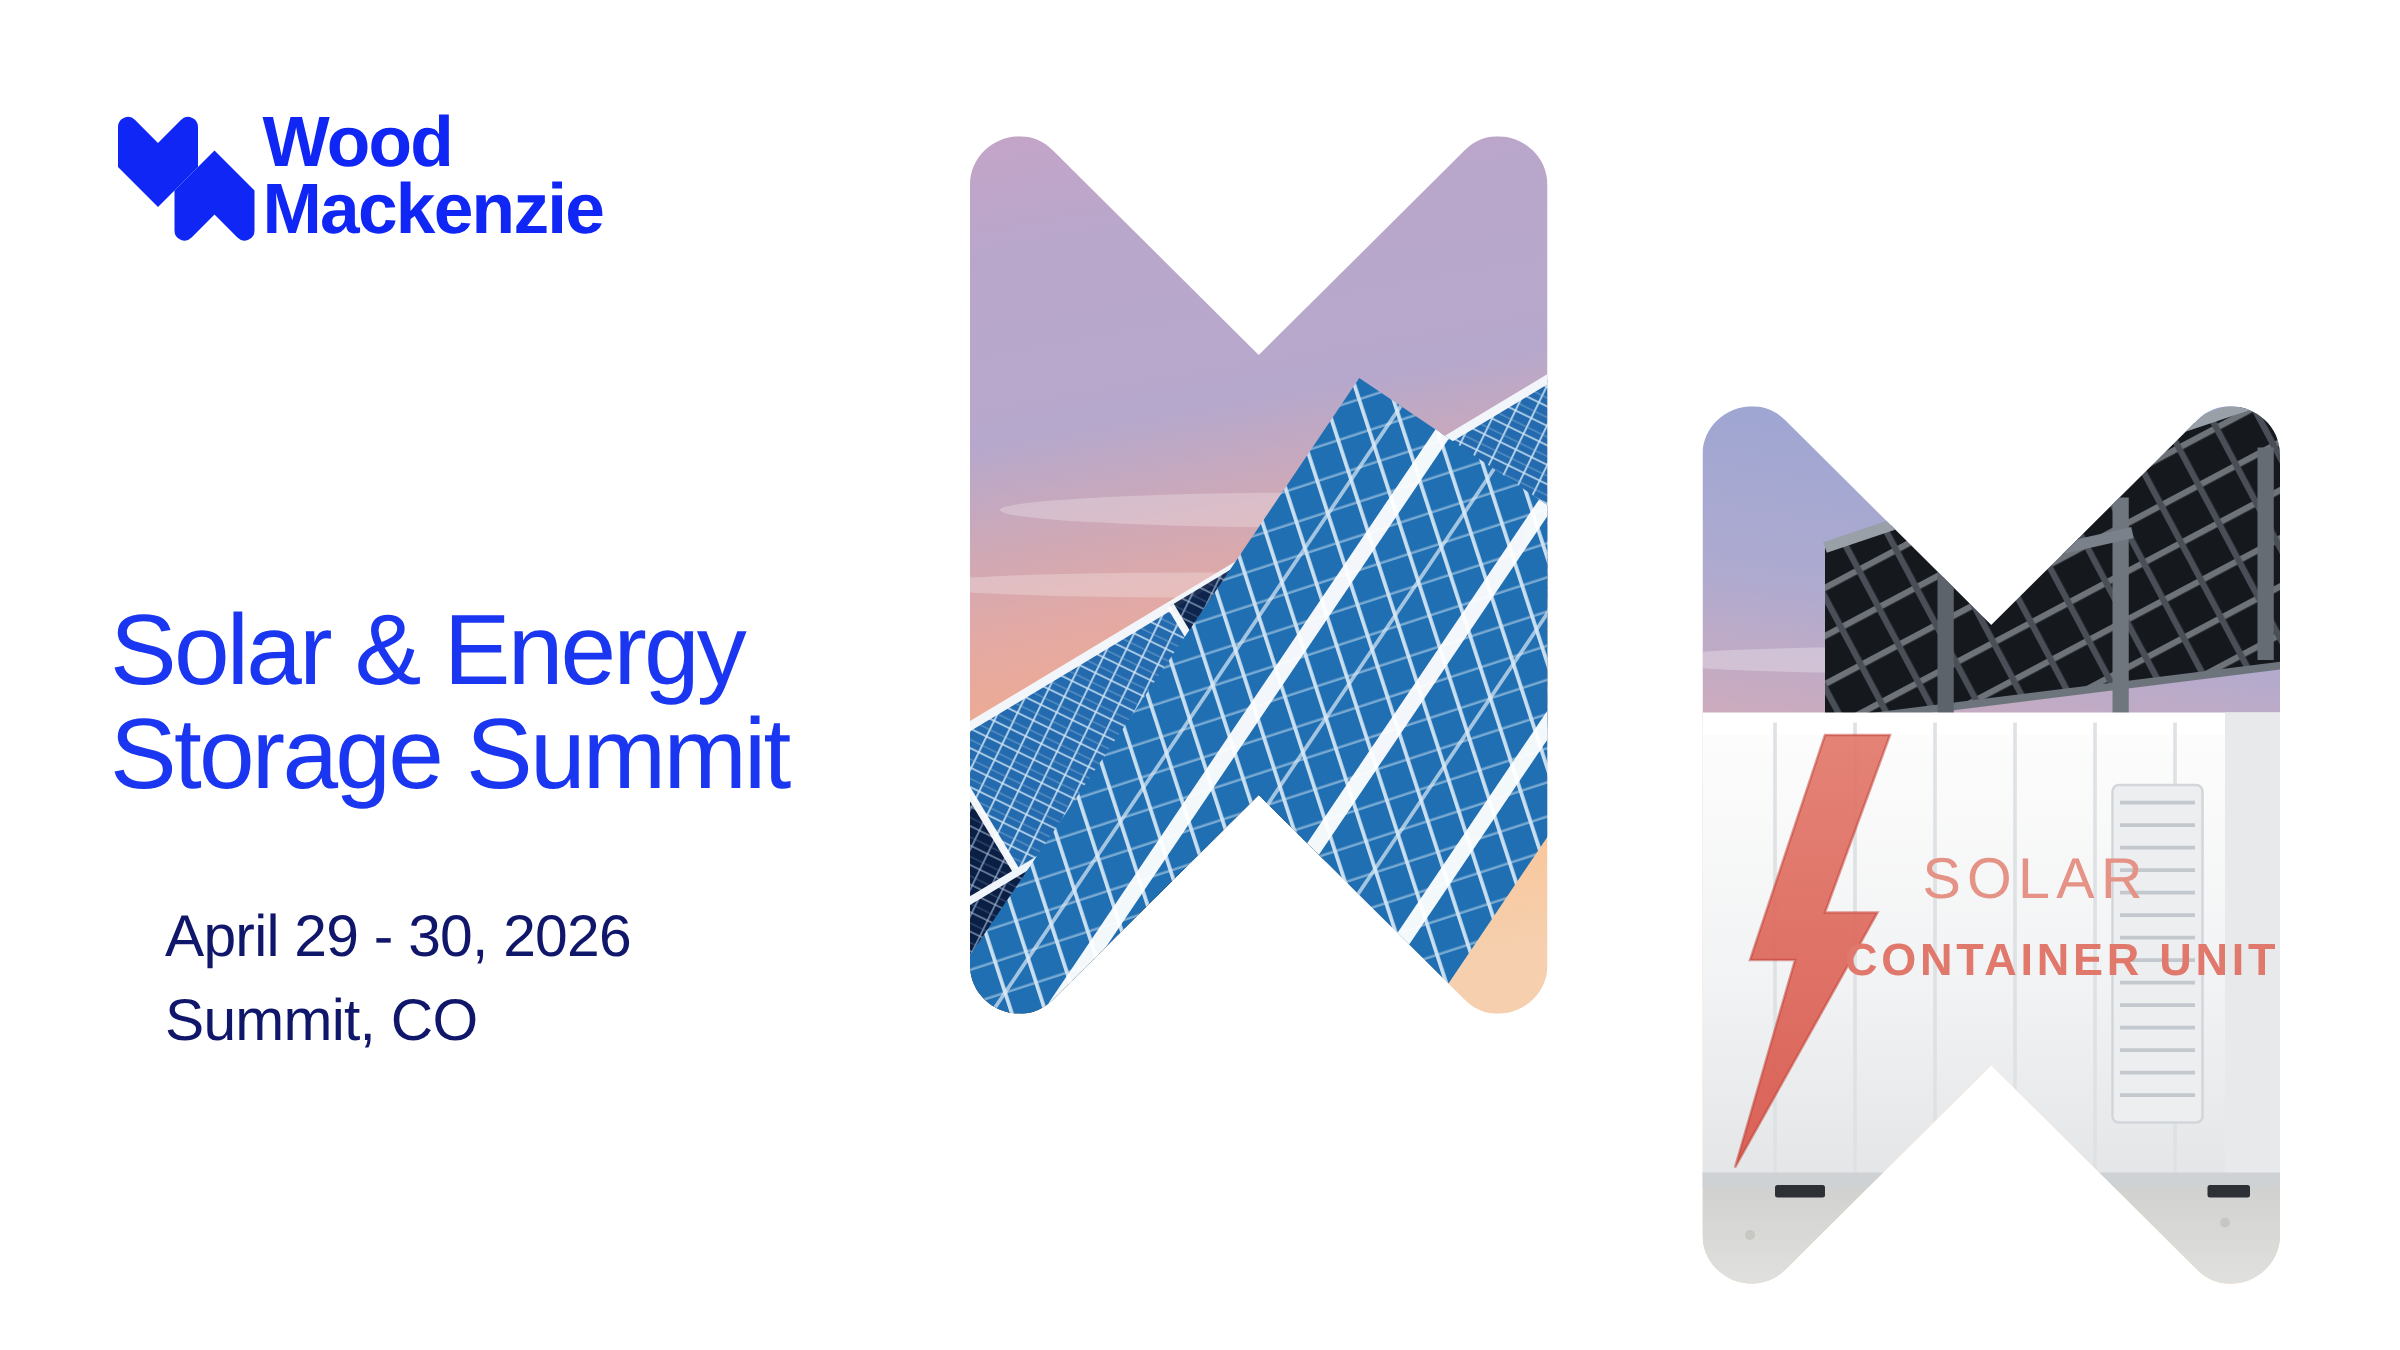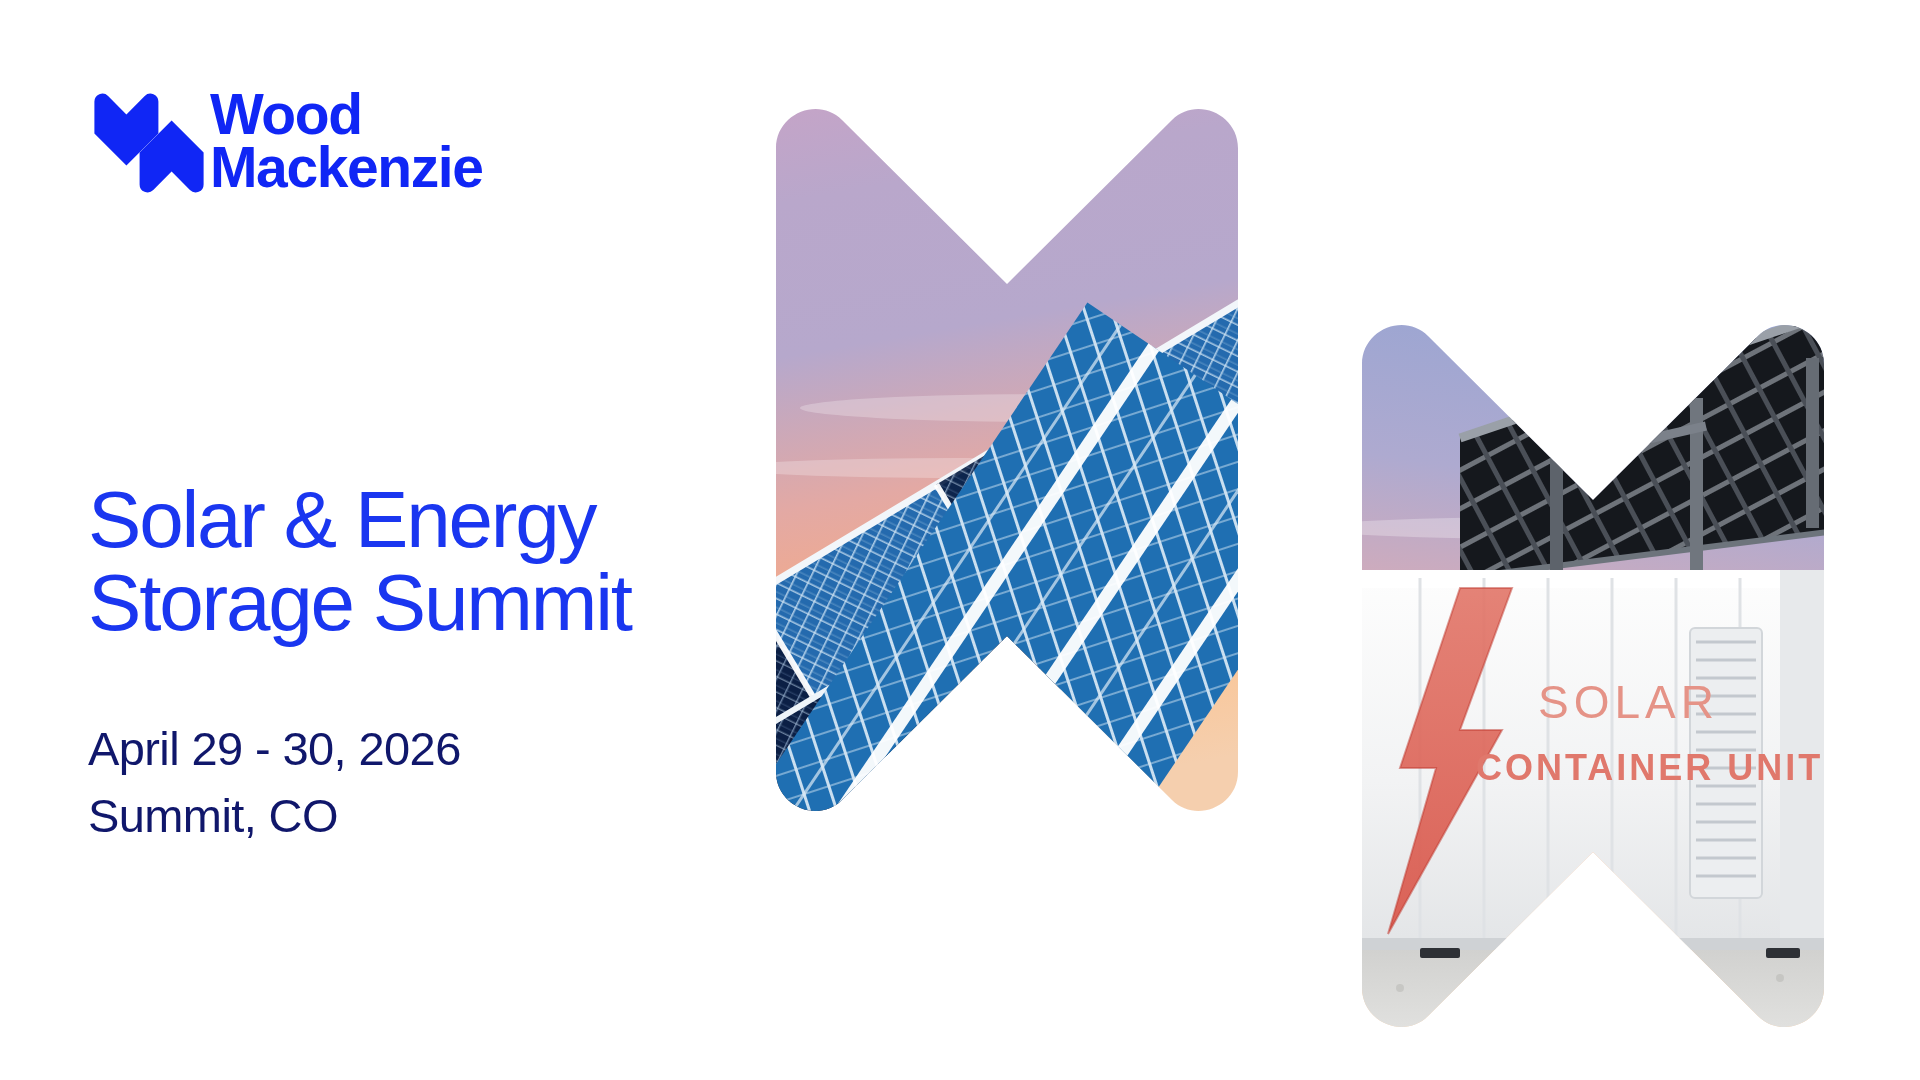--- a/index.html
+++ b/index.html
@@ -45,21 +45,21 @@
   }
   .headline span{display:block;}
 
   .meta{
     position:absolute;left:0;top:716px;
     color:#10176b;
     font-size:47px;
     line-height:1.42;
     letter-spacing:-0.6px;
   }
-  .meta div{display:block;}
+  .meta div{display:block;margin-left:44px;}
 
   
   .collage{
     position:absolute;left:760px;top:108px;
     width:1080px;height:920px;
   }
   .collage svg{display:block;width:100%;height:100%;}
 
   
 </style>

